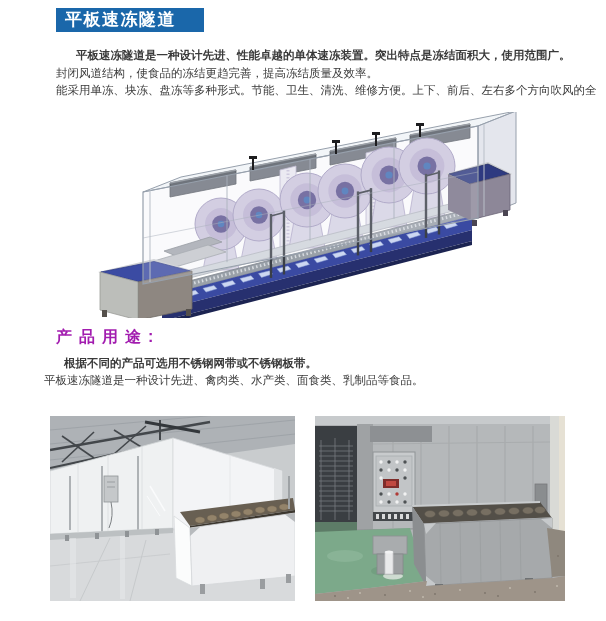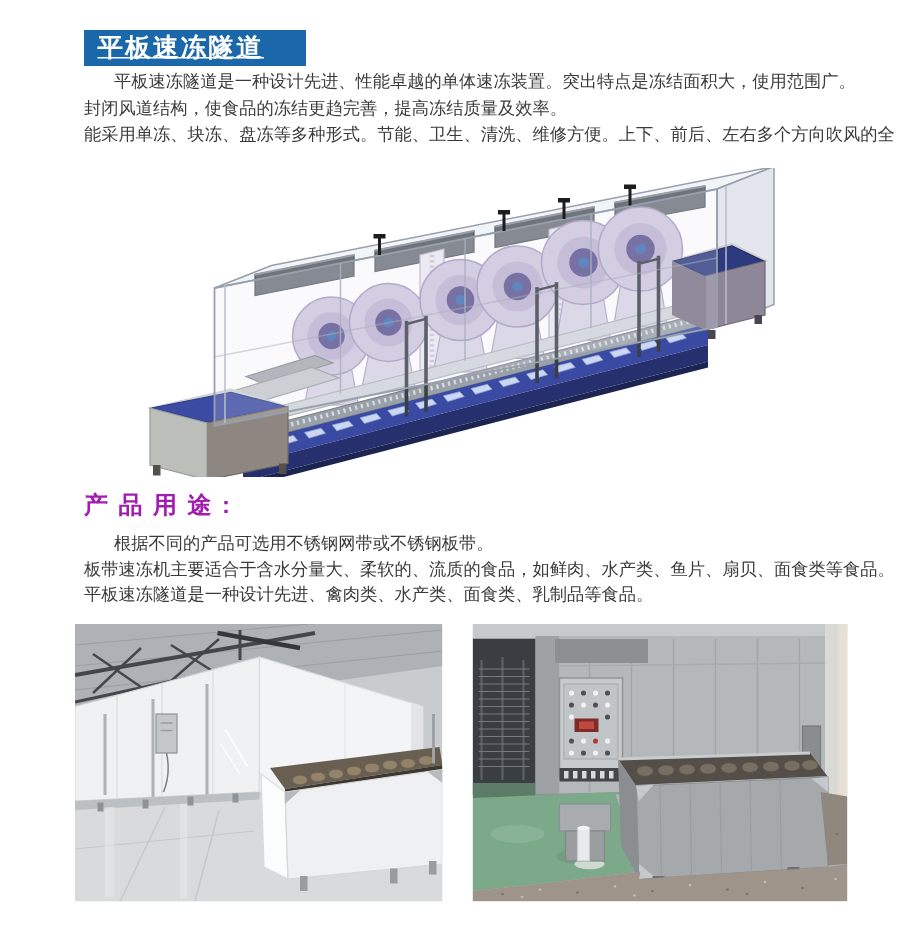--- a/index.html
+++ b/index.html
@@ -1,26 +1,26 @@
 <!DOCTYPE html>
 <html><head>
 <meta charset="utf-8">
 <style>
   html,body{margin:0;padding:0;background:#ffffff;}
   .page{position:relative;width:606px;height:621px;background:#ffffff;overflow:hidden;
         font-family:"Liberation Sans","DejaVu Sans",sans-serif;}
-  .banner{position:absolute;left:56px;top:20px;width:148px;height:24px;box-sizing:border-box;
+  .banner{position:absolute;left:56px;top:8px;width:148px;height:24px;box-sizing:border-box;
           background:#1a67aa;color:#ffffff;font-size:17px;font-weight:bold;line-height:24px;
-          padding-left:9px;letter-spacing:1.5px;white-space:nowrap;text-decoration:underline;}
+          padding-left:9px;letter-spacing:1.5px;white-space:nowrap;}
   .textline{white-space:nowrap;color:#3a3a3a;font-size:11.5px;}
   .intro{position:absolute;left:56px;top:47px;width:535px;line-height:17.6px;}
-  .indent{text-indent:20px;}
+  .indent{text-indent:20px;font-weight:bold;}
   .section-heading{position:absolute;left:56px;top:327px;margin:0;color:#a21caf;
           font-size:16px;font-weight:bold;letter-spacing:7px;white-space:nowrap;}
-  .usage{position:absolute;left:56px;top:355px;width:535px;line-height:17px;}
+  .usage{position:absolute;left:44px;top:355px;width:535px;line-height:17px;}
   .diagram{position:absolute;left:58px;top:112px;width:502px;height:206px;}
   .photo{position:absolute;top:416px;height:185px;overflow:hidden;}
   .photo-left{left:50px;width:245px;}
   .photo-right{left:315px;width:250px;}
   svg{display:block;}
 </style>
 </head>
 <body>
 
 <div class="page">
@@ -183,21 +183,20 @@
         <line x1="362" y1="13" x2="362" y2="25"></line>
           <rect x="358" y="11" width="8" height="3" fill="#1d1d1f" stroke="none"></rect>
       </g>
     </svg>
   </div>
 
   <h2 class="section-heading">产品用途:</h2>
 
   <div class="usage">
     <div class="textline indent">根据不同的产品可选用不锈钢网带或不锈钢板带。</div>
-    <div class="textline">板带速冻机主要适合于含水分量大、柔软的、流质的食品，如鲜肉、水产类、鱼片、扇贝、面食类等食品。</div>
     <div class="textline">平板速冻隧道是一种设计先进、禽肉类、水产类、面食类、乳制品等食品。</div>
   </div>
 
   <div class="photo photo-left">
     <svg width="245" height="185" viewBox="0 0 245 185">
       <rect width="245" height="185" fill="#c9ccce"></rect>
       <g>
         <polygon points="0,0 245,0 245,28 0,62" fill="#aeb2b6"></polygon>
         <line x1="0" y1="14" x2="245" y2="-8" stroke="#9aa0a4" stroke-width="0.8"></line>
         <line x1="0" y1="28" x2="245" y2="4" stroke="#9aa0a4" stroke-width="0.8"></line>

